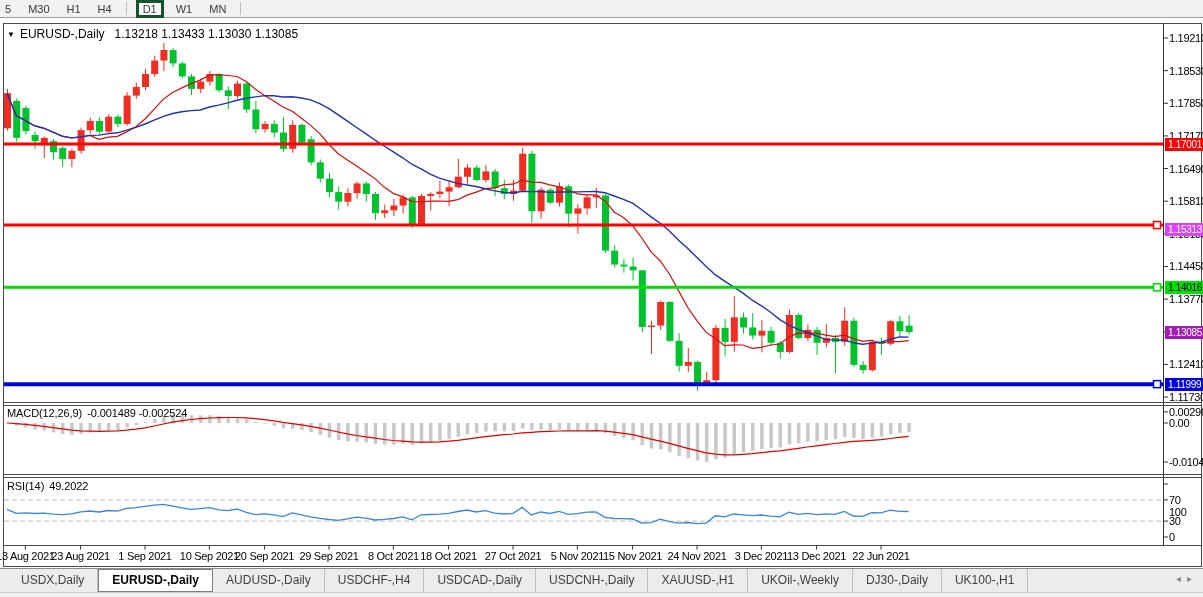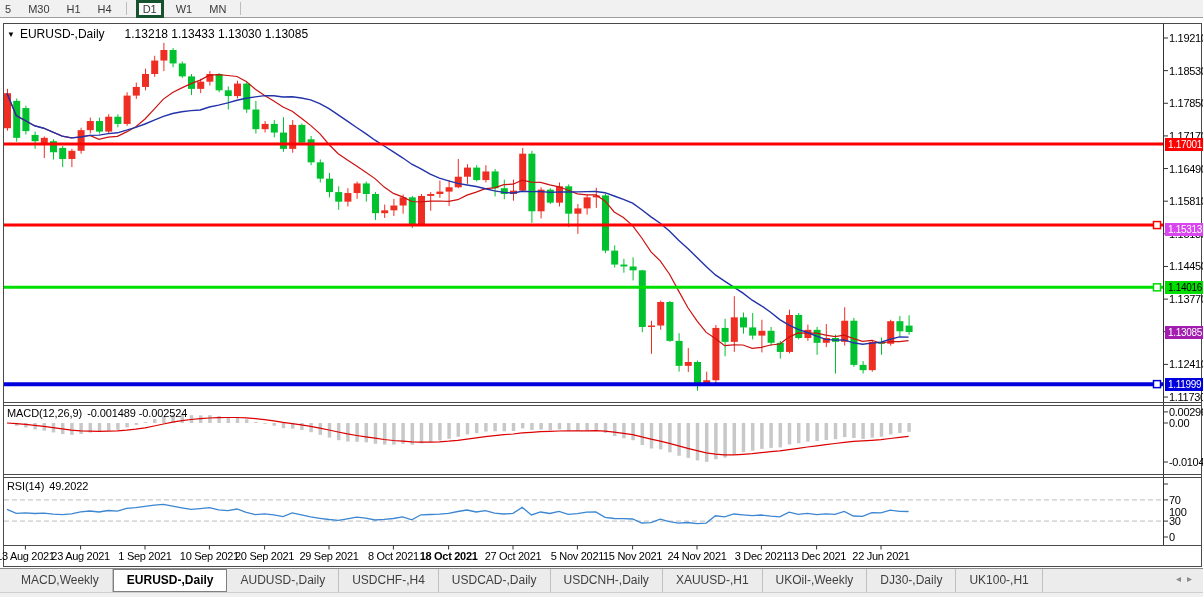--- a/index.html
+++ b/index.html
@@ -9,21 +9,21 @@
   
   .toolbar{position:absolute;left:0;top:0;width:1203px;height:18px;background:#f1f1f1;
            border-bottom:1px solid #9d9d9d;display:flex;align-items:center;
            font-size:11px;color:#3a3a3a;box-sizing:border-box}
   .tf{padding:1px 5px;margin-right:7px;white-space:nowrap}
   .tf.active{background:#fbfbfb;border:3px solid #14532d;padding:0 4px}
   .tbsep{width:1px;height:13px;background:#bdbdbd;margin:0 9px 0 2px}
   
   .chart-title{position:absolute;left:7px;top:27px;font-size:12px;color:#000;white-space:nowrap}
   .chart-title .tri{font-size:8px;margin-right:5px;vertical-align:1px;color:#000}
-  .chart-title .vals{margin-left:20px}
+  .chart-title .vals{margin-left:10px}
   .ind-label{position:absolute;left:7px;font-size:11px;color:#000;white-space:nowrap;letter-spacing:-0.1px}
   .ind-label .v{margin-left:5px}
   
   .axis-label{position:absolute;left:1169px;font-size:11px;line-height:12px;color:#000;
               letter-spacing:-0.3px;white-space:nowrap}
   .date-label{position:absolute;top:550px;font-size:11px;color:#000;letter-spacing:-0.3px;
               transform:translateX(-50%);white-space:nowrap}
   .badge{position:absolute;left:1165px;width:58px;height:13px;font-size:10px;line-height:13px;
          padding-left:3px;letter-spacing:-0.3px;white-space:nowrap;overflow:hidden;box-sizing:border-box}
   
@@ -451,37 +451,37 @@
     <div class="axis-label" style="top: 493.9px;">70</div>
     <div class="axis-label" style="top: 515.1px;">30</div>
     <div class="axis-label" style="top: 531px;">0</div>
     <div class="date-label" style="left: 25.4px;">13 Aug 2021</div>
     <div class="date-label" style="left: 80.6px;">23 Aug 2021</div>
     <div class="date-label" style="left: 145px;">1 Sep 2021</div>
     <div class="date-label" style="left: 209.4px;">10 Sep 2021</div>
     <div class="date-label" style="left: 264.6px;">20 Sep 2021</div>
     <div class="date-label" style="left: 329px;">29 Sep 2021</div>
     <div class="date-label" style="left: 393.4px;">8 Oct 2021</div>
-    <div class="date-label" style="left: 448.6px; font-weight: bold;">18 Oct 2021</div>
+    <div class="date-label" style="left: 448.6px;">18 Oct 2021</div>
     <div class="date-label" style="left: 513px;">27 Oct 2021</div>
     <div class="date-label" style="left: 577.4px;">5 Nov 2021</div>
     <div class="date-label" style="left: 632.6px;">15 Nov 2021</div>
     <div class="date-label" style="left: 697px;">24 Nov 2021</div>
     <div class="date-label" style="left: 761.4px;">3 Dec 2021</div>
     <div class="date-label" style="left: 816.6px;">13 Dec 2021</div>
     <div class="date-label" style="left: 881px;">22 Jun 2021</div>
     <div class="badge" style="top: 137.532px; background: rgb(255, 0, 0); color: rgb(255, 255, 255);">1.17001</div>
     <div class="badge" style="top: 223px; background: #d946ef; color: rgb(255, 255, 255);">1.15313</div>
     <div class="badge" style="top: 280.812px; background: rgb(0, 221, 0); color: rgb(0, 0, 0);">1.14016</div>
     <div class="badge" style="top: 377.628px; background: rgb(0, 0, 221); color: rgb(255, 255, 255);">1.11999</div>
     <div class="badge" style="top: 325.5px; background: #a21caf; color: rgb(255, 255, 255);">1.13085</div>
   </div>
 
 <div class="tabbar" id="tabbar">
-    <span class="tab">MACD,Weekly</span>
+    <span class="tab">USDX,Daily</span>
     <span class="tab active">EURUSD-,Daily</span>
     <span class="tab">AUDUSD-,Daily</span>
     <span class="tab">USDCHF-,H4</span>
     <span class="tab">USDCAD-,Daily</span>
     <span class="tab">USDCNH-,Daily</span>
     <span class="tab">XAUUSD-,H1</span>
     <span class="tab">UKOil-,Weekly</span>
     <span class="tab">DJ30-,Daily</span>
     <span class="tab">UK100-,H1</span>
   </div>

